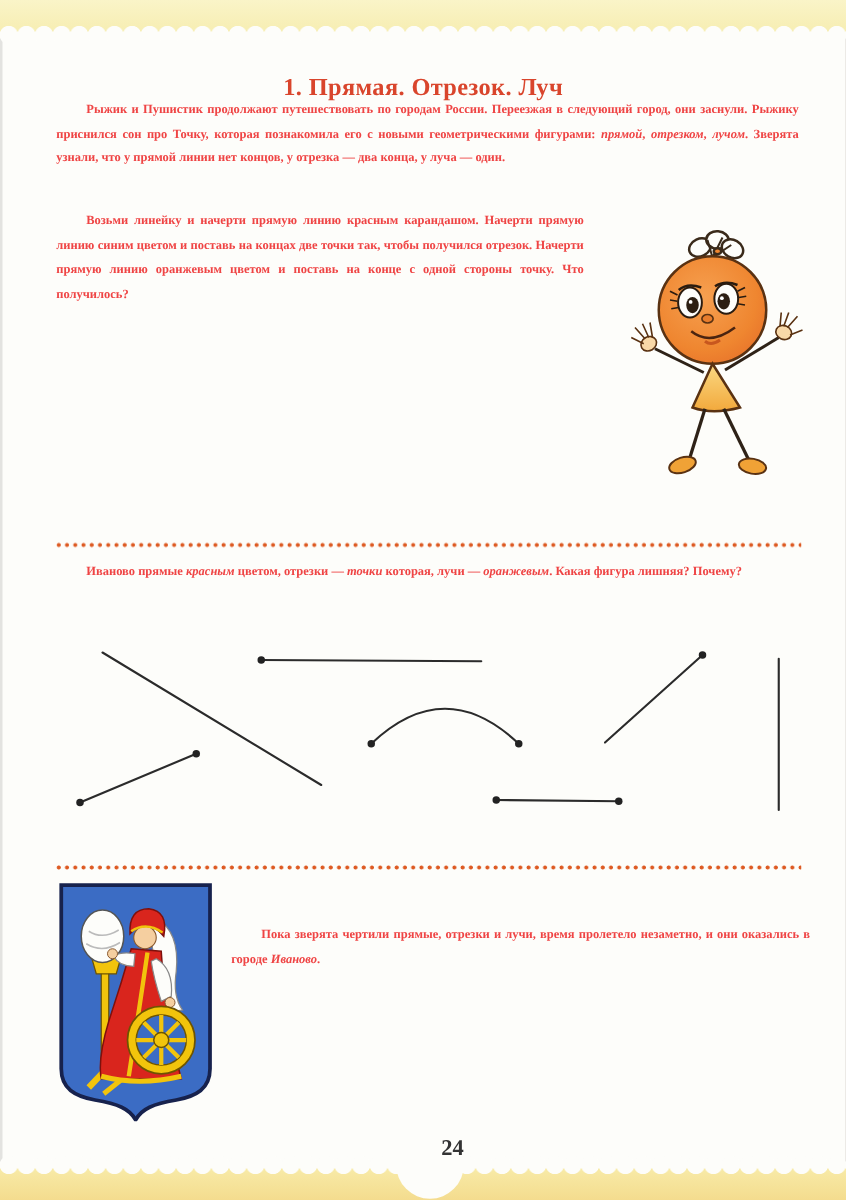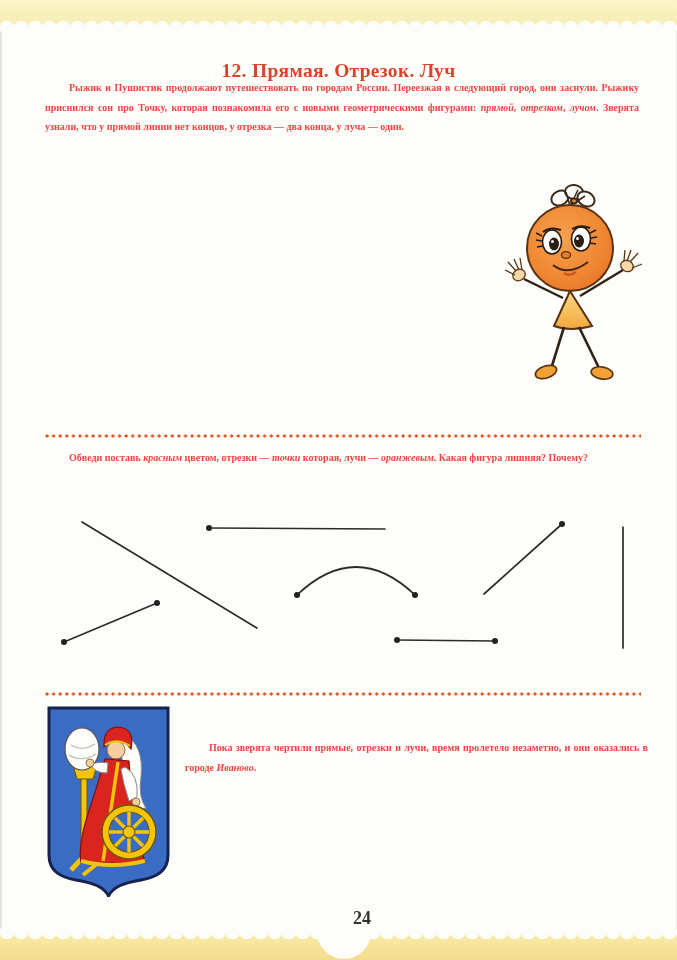--- a/index.html
+++ b/index.html
@@ -76,24 +76,25 @@
   .character-svg{position:absolute; left:490px; top:182px;}
   .emblem-svg{position:absolute; left:45px; top:705px;}
 </style>
 </head>
 <body>
 
 <div class="page">
 
   <div class="band-top"></div>
 
-  <h1 class="title">12. Прямая. Отрезок. Луч</h1>
+  <h1 class="title">1. Прямая. Отрезок. Луч</h1>
 
   <p class="para intro"><span>Рыжик и Пушистик продолжают путешествовать по городам России. Переезжая в следующий город, они заснули. Рыжику приснился сон про Точку, которая познакомила его с новыми геометрическими фигурами: </span><i>прямой</i><span>, </span><i>отрезком</i><span>, </span><i>лучом</i><span>. Зверята узнали, что у прямой линии нет концов, у отрезка — два конца, у луча — один.</span></p>
 
+  <p class="para task1">Возьми линейку и начерти прямую линию красным каран­дашом. Начерти прямую линию синим цветом и поставь на кон­цах две точки так, чтобы получился отрезок. Начерти прямую линию оранжевым цветом и поставь на конце с одной стороны точку. Что получилось?</p>
 
   <svg class="character-svg" width="160" height="215" viewBox="0 0 160 215">
     <defs>
       <radialGradient id="headGrad" cx="42%" cy="38%" r="70%">
         <stop offset="0%" stop-color="#f6a050"></stop>
           <stop offset="70%" stop-color="#ef8630"></stop>
           <stop offset="100%" stop-color="#e8732a"></stop>
       </radialGradient>
       <linearGradient id="dressGrad" x1="0" y1="0" x2="0" y2="1">
         <stop offset="0%" stop-color="#fbd983"></stop>
@@ -149,21 +150,21 @@
       <path d="M74 145 L61 187"></path>
       <path d="M89 145 L109 186"></path>
     </g>
 
     <ellipse cx="56" cy="190" rx="11" ry="6" transform="rotate(-18 56 190)" fill="#f0a236" stroke="#5a3212" stroke-width="1.6"></ellipse>
     <ellipse cx="112" cy="191" rx="11" ry="6" transform="rotate(10 112 191)" fill="#f0a236" stroke="#5a3212" stroke-width="1.6"></ellipse>
   </svg>
 
   <div class="dots sep1"></div>
 
-  <p class="para task2"><span>Обведи поставь </span><i>красным</i><span> цветом, отрезки — </span><i>точки</i><span> которая, лучи — </span><i>оранжевым</i><span>. Какая фигура лишняя? Почему?</span></p>
+  <p class="para task2"><span>Иваново прямые </span><i>красным</i><span> цветом, отрезки — </span><i>точки</i><span> которая, лучи — </span><i>оранжевым</i><span>. Какая фигура лишняя? Почему?</span></p>
 
 
   <svg id="figures-svg" class="figures-svg" width="677" height="200" viewBox="0 500 677 200">
       <line x1="82" y1="522" x2="257" y2="628" stroke="#2b2b2b" stroke-width="1.7" stroke-linecap="round"></line>
       <line x1="209" y1="528" x2="385" y2="529" stroke="#2b2b2b" stroke-width="1.7" stroke-linecap="round"></line>
       <circle cx="209" cy="528" r="3" fill="#222"></circle>
       <line x1="64" y1="642" x2="157" y2="603" stroke="#2b2b2b" stroke-width="1.7" stroke-linecap="round"></line>
       <circle cx="64" cy="642" r="3" fill="#222"></circle>
       <circle cx="157" cy="603" r="3" fill="#222"></circle>
       <path d="M 297 595 Q 356 539 415 595" fill="none" stroke="#2b2b2b" stroke-width="1.7" stroke-linecap="round"></path>

